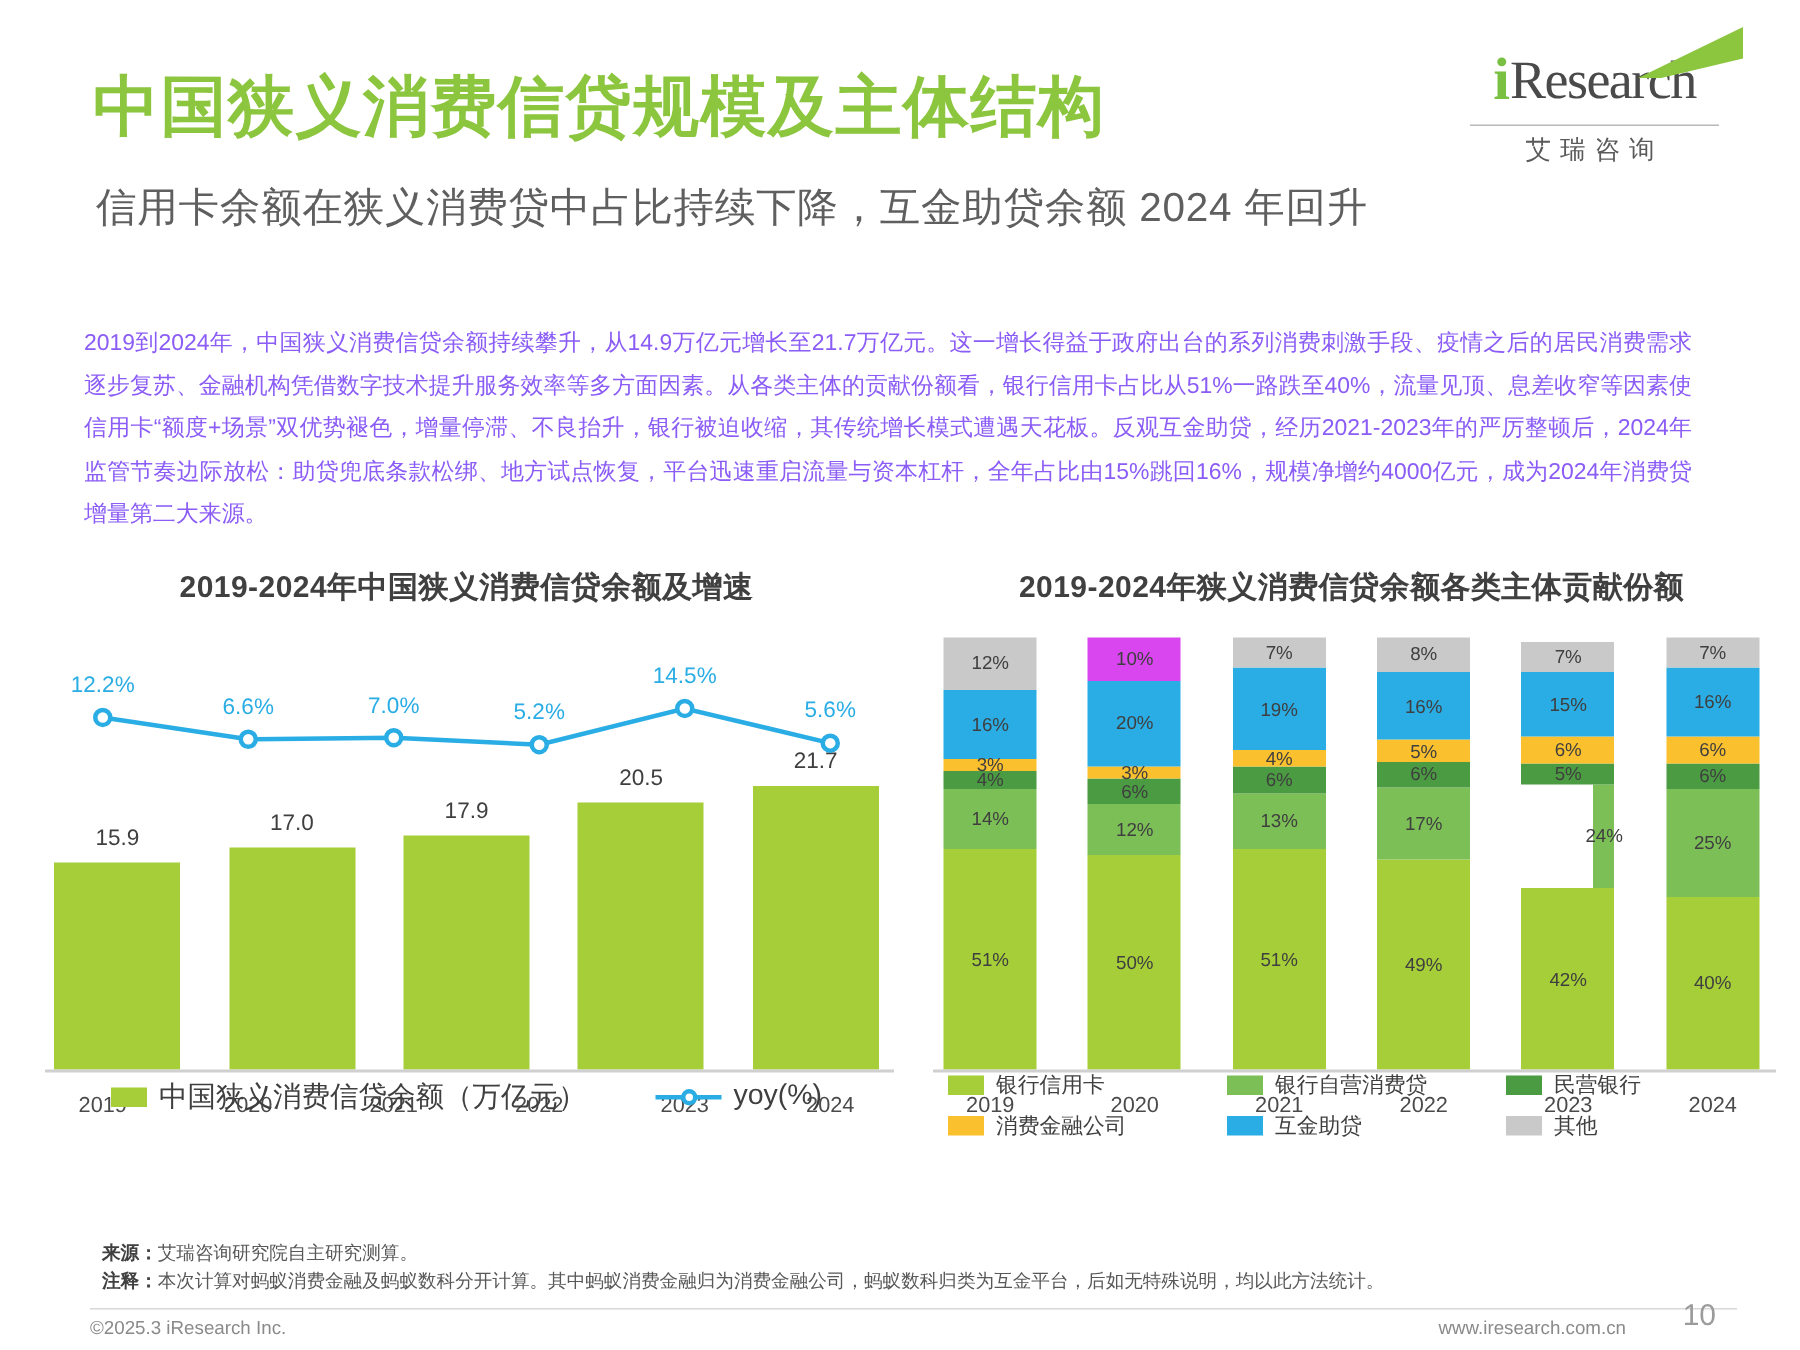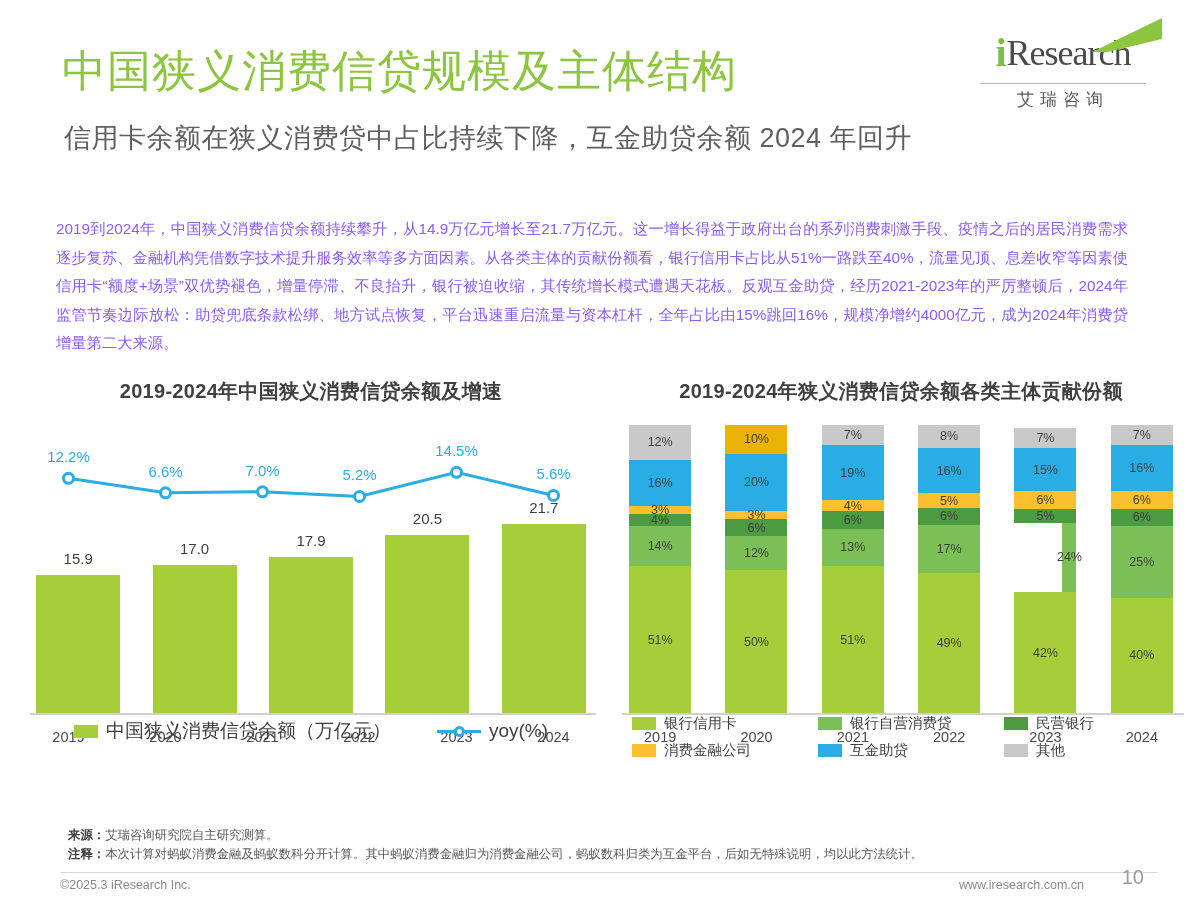--- a/index.html
+++ b/index.html
@@ -37,21 +37,21 @@
     clip-path: polygon(0% 100%, 100% 0%, 100% 62%, 22% 100%);
   }
   .logo-cn {
     font-size:17px; color:#5a5a5a; letter-spacing:6px; margin-top:4px;
   }
   .logo-rule {
     width:166px; height:1px; background:#b9b9b9; margin:5px auto 4px auto;
   }
   .title {
     position:absolute; left:62px; top:42px;
-    font-size:44px; color:#8cc63f; font-weight:normal;
+    font-size:44px; color:#8cc63f; font-weight:bold;
     letter-spacing:1px;
     font-family:"Liberation Sans", sans-serif;
   }
   .subtitle {
     position:absolute; left:64px; top:120px;
     font-size:27px; color:#5f5f5f; letter-spacing:.5px;
   }
   .body-text {
     position:absolute; left:56px; top:190px; width:1072px;
     font-size:15.3px; line-height:28.5px; color:#8b5cf6; text-align:justify;margin-top:25px;
@@ -253,21 +253,21 @@
               </div>
               <div class="seg" style="height: 6%; background: rgb(74, 155, 65);">
                 <span>6%</span>
               </div>
               <div class="seg" style="height: 3%; background: rgb(251, 192, 45);">
                 <span>3%</span>
               </div>
               <div class="seg" style="height: 20%; background: rgb(41, 173, 228);">
                 <span>20%</span>
               </div>
-              <div class="seg" style="height: 10%; background: #eab308;">
+              <div class="seg" style="height: 10%; background: #d946ef;">
                 <span>10%</span>
               </div>
             </div>
           </div>
           <div class="stackcol">
             <div class="stack">
               <div class="seg" style="height: 51%; background: rgb(166, 206, 57);">
                 <span>51%</span>
               </div>
               <div class="seg" style="height: 13%; background: rgb(124, 191, 87);">

